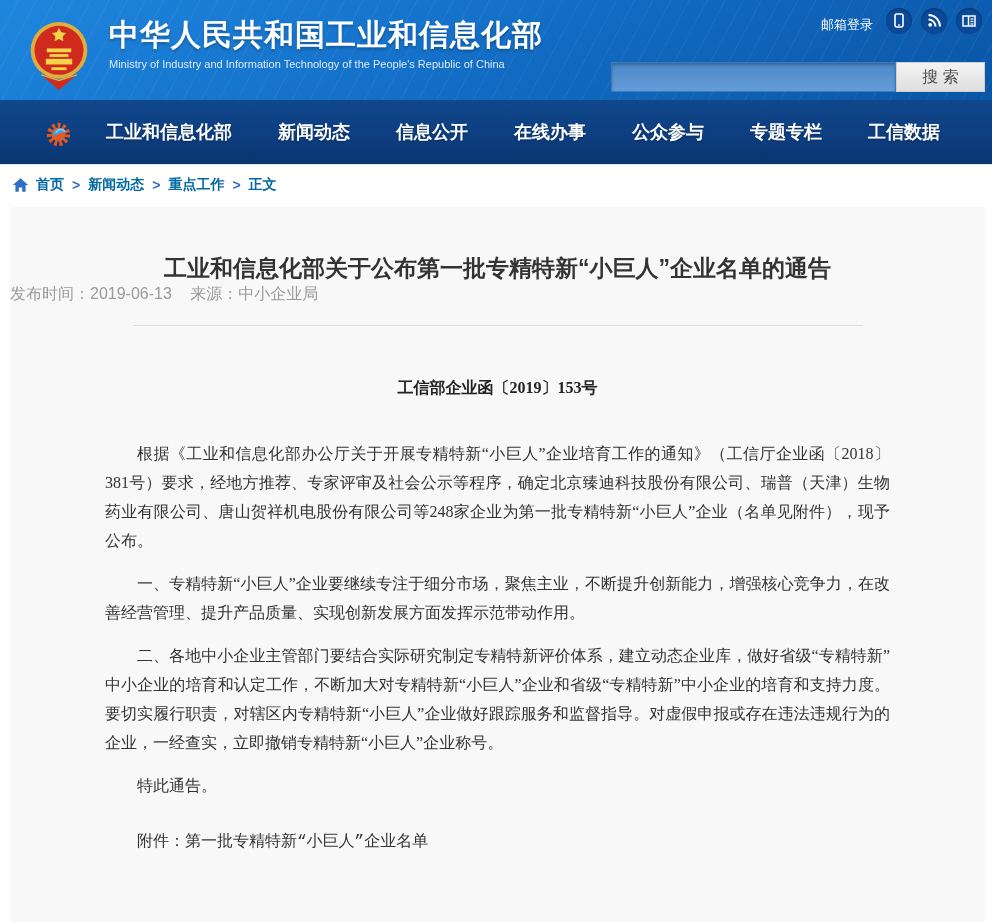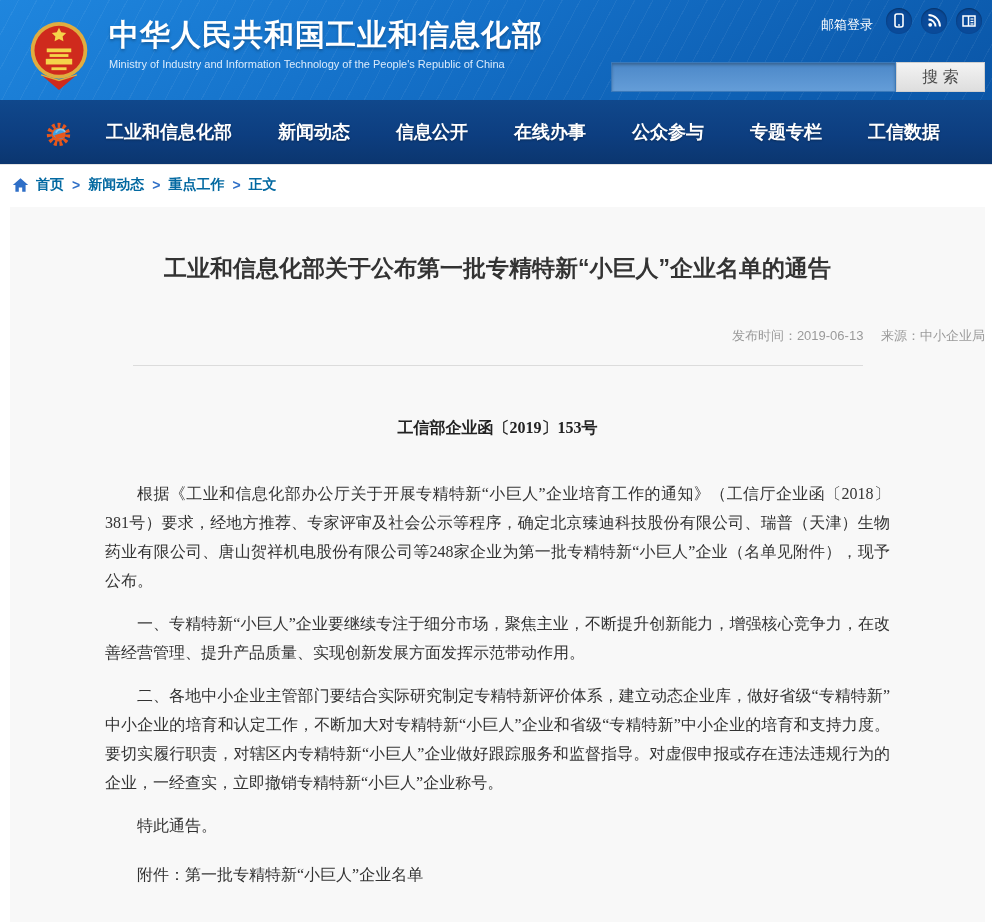--- a/index.html
+++ b/index.html
@@ -43,32 +43,32 @@
   .breadcrumb { height:40px; display:flex; align-items:center; padding-left:12px;
     background:#fff; font-size:14px; }
   .crumb-home-icon { width:17px; height:16px; margin-right:7px; }
   .crumb-link { color:#0369a1; text-decoration:none; cursor:pointer; font-weight:bold; }
   .crumb-sep { color:#2f6fc7; margin:0 8px; font-weight:bold; }
 
   
   .card { margin:2px 7px 0 10px; height:868px; background:#f8f8f8; padding-top:46px; }
   .article-title { text-align:center; font-size:23px; font-weight:bold; color:#333;
     padding:0 120px; line-height:1.35; }
-  .article-meta { text-align:right; color:#9a9a9a; font-size:13px; margin-top:43px; }
+  .article-meta { text-align:left; color:#9a9a9a; font-size:16px; }
   .article-meta .m-src { margin-left:14px; }
   .divider { border:none; border-top:1px solid #dcdcdc; margin:20px 122px 0 123px; }
 
   .doc-number { text-align:center; font-size:16px; font-weight:bold; color:#222;
     margin-top:52px; font-family:"Liberation Serif","DejaVu Serif",serif; }
 
   .article-body { padding:0 95px; margin-top:40px; color:#333; font-size:16px;
     font-family:"Liberation Serif","DejaVu Serif",serif; }
   .article-body p { line-height:29px; text-indent:2em; text-align:justify; margin-bottom:14px; }
   .article-body p.closing { margin-top:12px; }
-  .article-body p.attachment { margin-top:20px; }
+  .article-body p.attachment { margin-top:28px;font-family:Liberation Mono, monospace; }
 </style>
 </head>
 <body>
 
 <div class="header">
   <div class="brand">
     <svg class="emblem" viewBox="0 0 70 78">
       <circle cx="35" cy="33" r="30" fill="#e0ad3f"></circle>
       <circle cx="35" cy="33" r="26" fill="#cf2a1d"></circle>
       <polygon fill="#f5d44a" transform="translate(35,17) scale(0.8)" points="0,-10 2.9,-4.1 9.5,-3.1 4.8,1.6 5.9,8.1 0,5 -5.9,8.1 -4.8,1.6 -9.5,-3.1 -2.9,-4.1"></polygon>

